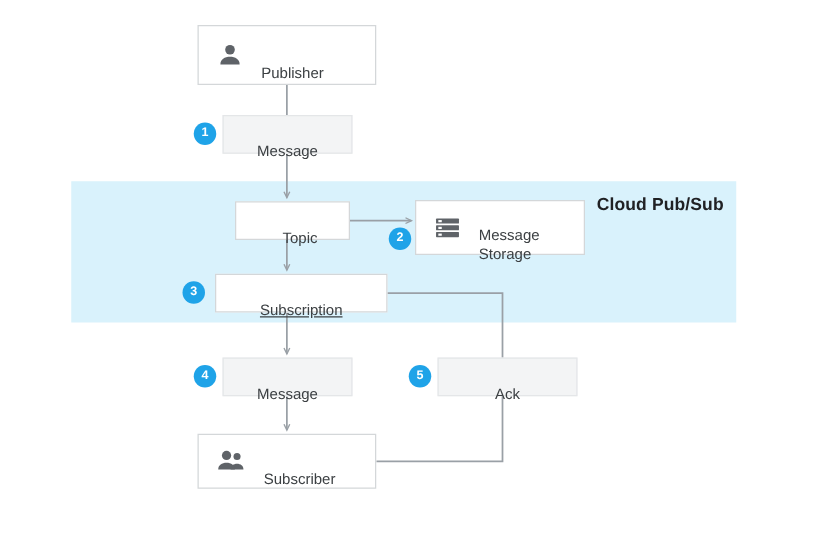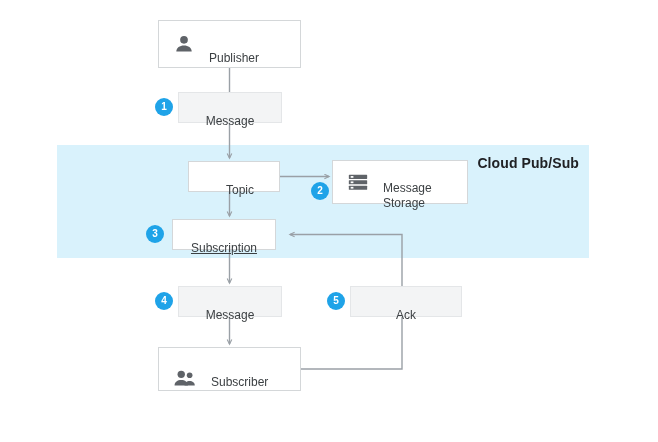--- a/index.html
+++ b/index.html
@@ -85,24 +85,24 @@
     display: flex;
     align-items: center;
     justify-content: center;
     line-height: 1;
   }
   
   #node-publisher      { left:158px; top:20px;  width:143px; height:48px; }
   #node-message-1      { left:178px; top:92px;  width:104px; height:31px; }
   #node-topic          { left:188px; top:161px; width:92px;  height:31px;padding-left:12px; }
   #node-message-storage{ left:332px; top:160px; width:136px; height:44px; }
-  #node-subscription   { left:172px; top:219px; width:104px; height:31px;text-decoration:underline; }
+  #node-subscription   { left:172px; top:219px; width:138px; height:31px;text-decoration:underline; }
   #node-message-2      { left:178px; top:286px; width:104px; height:31px; }
   #node-ack            { left:350px; top:286px; width:112px; height:31px; }
-  #node-subscriber     { left:158px; top:347px; width:143px; height:44px;align-items:flex-end; }
+  #node-subscriber     { left:158px; top:347px; width:143px; height:44px; }
 
   #badge-1 { left:155px; top:98px;  }
   #badge-2 { left:311px; top:182px; }
   #badge-3 { left:146px; top:225px; }
   #badge-4 { left:155px; top:292px; }
   #badge-5 { left:327px; top:292px; }
 </style>
 </head>
 <body>
 

